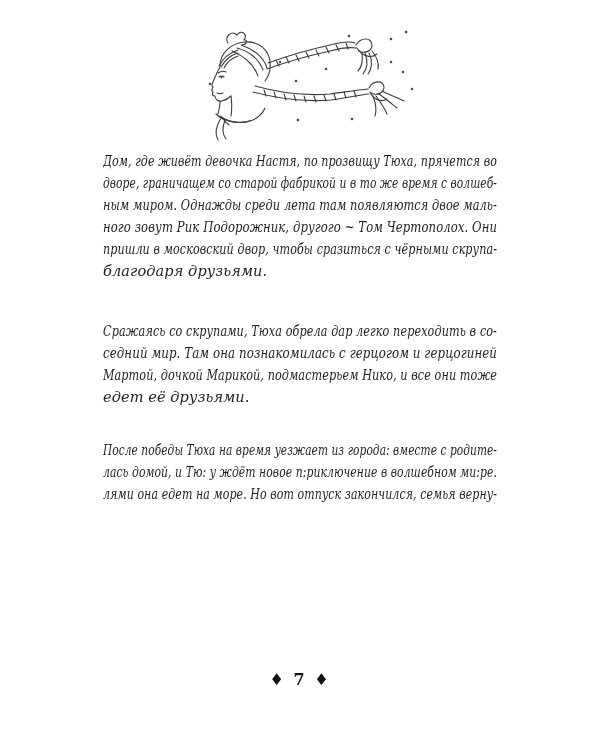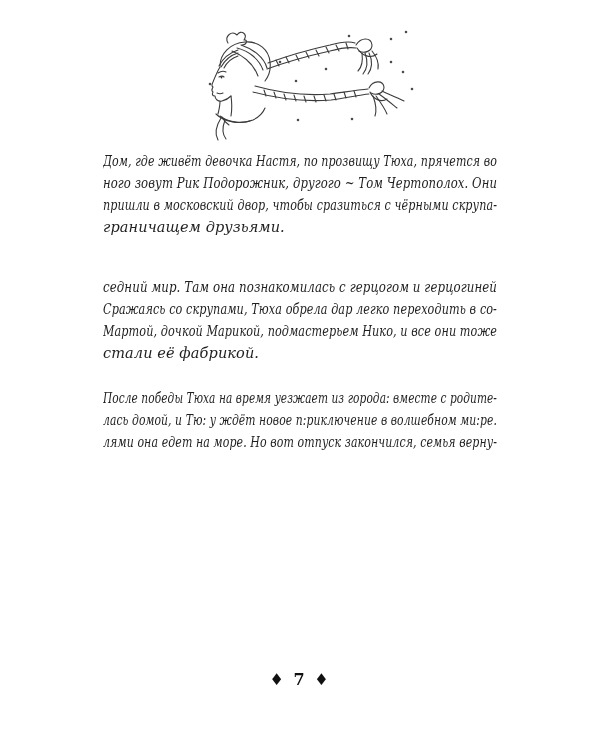--- a/index.html
+++ b/index.html
@@ -3,21 +3,21 @@
 <meta charset="utf-8">
 <style>
   html,body{margin:0;padding:0;background:#ffffff;}
   body{width:600px;height:750px;overflow:hidden;font-family:"DejaVu Serif",serif;}
   .page{position:relative;width:536px;height:750px;background:#ffffff;color:#1f1f1f;}
   .illustration{position:absolute;left:158px;top:26px;width:294px;height:120px;}
   .text-block{position:absolute;left:103px;top:150px;width:394px;font-style:italic;
               font-size:14.5px;line-height:22px;letter-spacing:0.1px;}
   .paragraph{margin:0;}
   .paragraph.gap-a{margin-top:38px;}
-  .paragraph.gap-b{margin-top:23px;}
+  .paragraph.gap-b{margin-top:31px;}
   .tline{height:22px;overflow:hidden;white-space:nowrap;}
   .tline > span{display:inline-block;transform-origin:0 50%;white-space:nowrap;}
   .page-number{position:absolute;left:0;top:670px;width:600px;text-align:center;
                font-size:16px;font-style:normal;font-weight:600;color:#111;
                font-family:"DejaVu Serif",serif;letter-spacing:2px;}
 </style>
 </head>
 <body>
 
 <div class="page">
@@ -85,29 +85,31 @@
         <path d="M254,61.5 L255.5,63 L254,64.5 L252.5,63 Z"></path>
         <path d="M194,91.5 L195.5,93 L194,94.5 L192.5,93 Z"></path>
         <path d="M140,92.5 L141.5,94 L140,95.5 L138.5,94 Z"></path>
       </g>
     </g>
   </svg>
 
   <div class="text-block">
     <div class="paragraph">
       <div class="tline"><span style="transform: scaleX(0.761767);">Дом, где живёт девочка Настя, по прозвищу Тюха, прячется во</span></div>
+      <div class="tline"><span style="transform: scaleX(0.73589);">дворе, граничащем со старой фабрикой и в то же время с волшеб-</span></div>
+      <div class="tline"><span style="transform: scaleX(0.78102);">ным миром. Однажды среди лета там появляются двое маль-</span></div>
       <div class="tline"><span style="transform: scaleX(0.803313);">ного зовут Рик Подорожник, другого ~ Том Чертополох. Они</span></div>
       <div class="tline"><span style="transform: scaleX(0.769837);">пришли в московский двор, чтобы сразиться с чёрными скрупа-</span></div>
-      <div class="tline last"><span>граничащем друзьями.</span></div>
+      <div class="tline last"><span>благодаря друзьями.</span></div>
     </div>
     <div class="paragraph gap-a">
+      <div class="tline"><span style="transform: scaleX(0.775877);">Сражаясь со скрупами, Тюха обрела дар легко переходить в со-</span></div>
       <div class="tline"><span style="transform: scaleX(0.814418);">седний мир. Там она познакомилась с герцогом и герцогиней</span></div>
-      <div class="tline"><span style="transform: scaleX(0.775877);">Сражаясь со скрупами, Тюха обрела дар легко переходить в со-</span></div>
       <div class="tline"><span style="transform: scaleX(0.774566);">Мартой, дочкой Марикой, подмастерьем Нико, и все они тоже</span></div>
-      <div class="tline last"><span>стали её фабрикой.</span></div>
+      <div class="tline last"><span>едет её друзьями.</span></div>
     </div>
     <div class="paragraph gap-b">
       <div class="tline"><span style="transform: scaleX(0.730623);">После победы Тюха на время уезжает из города: вместе с родите-</span></div>
       <div class="tline last"><span style="transform: scaleX(0.744076);">лась домой, и Тю: у ждёт новое п:риключение в волшебном ми:ре.</span></div>
       <div class="tline"><span style="transform: scaleX(0.759244);">лями она едет на море. Но вот отпуск закончился, семья верну-</span></div>
     </div>
   </div>
 
   <div class="page-number">♦ 7 ♦</div>
 </div>

